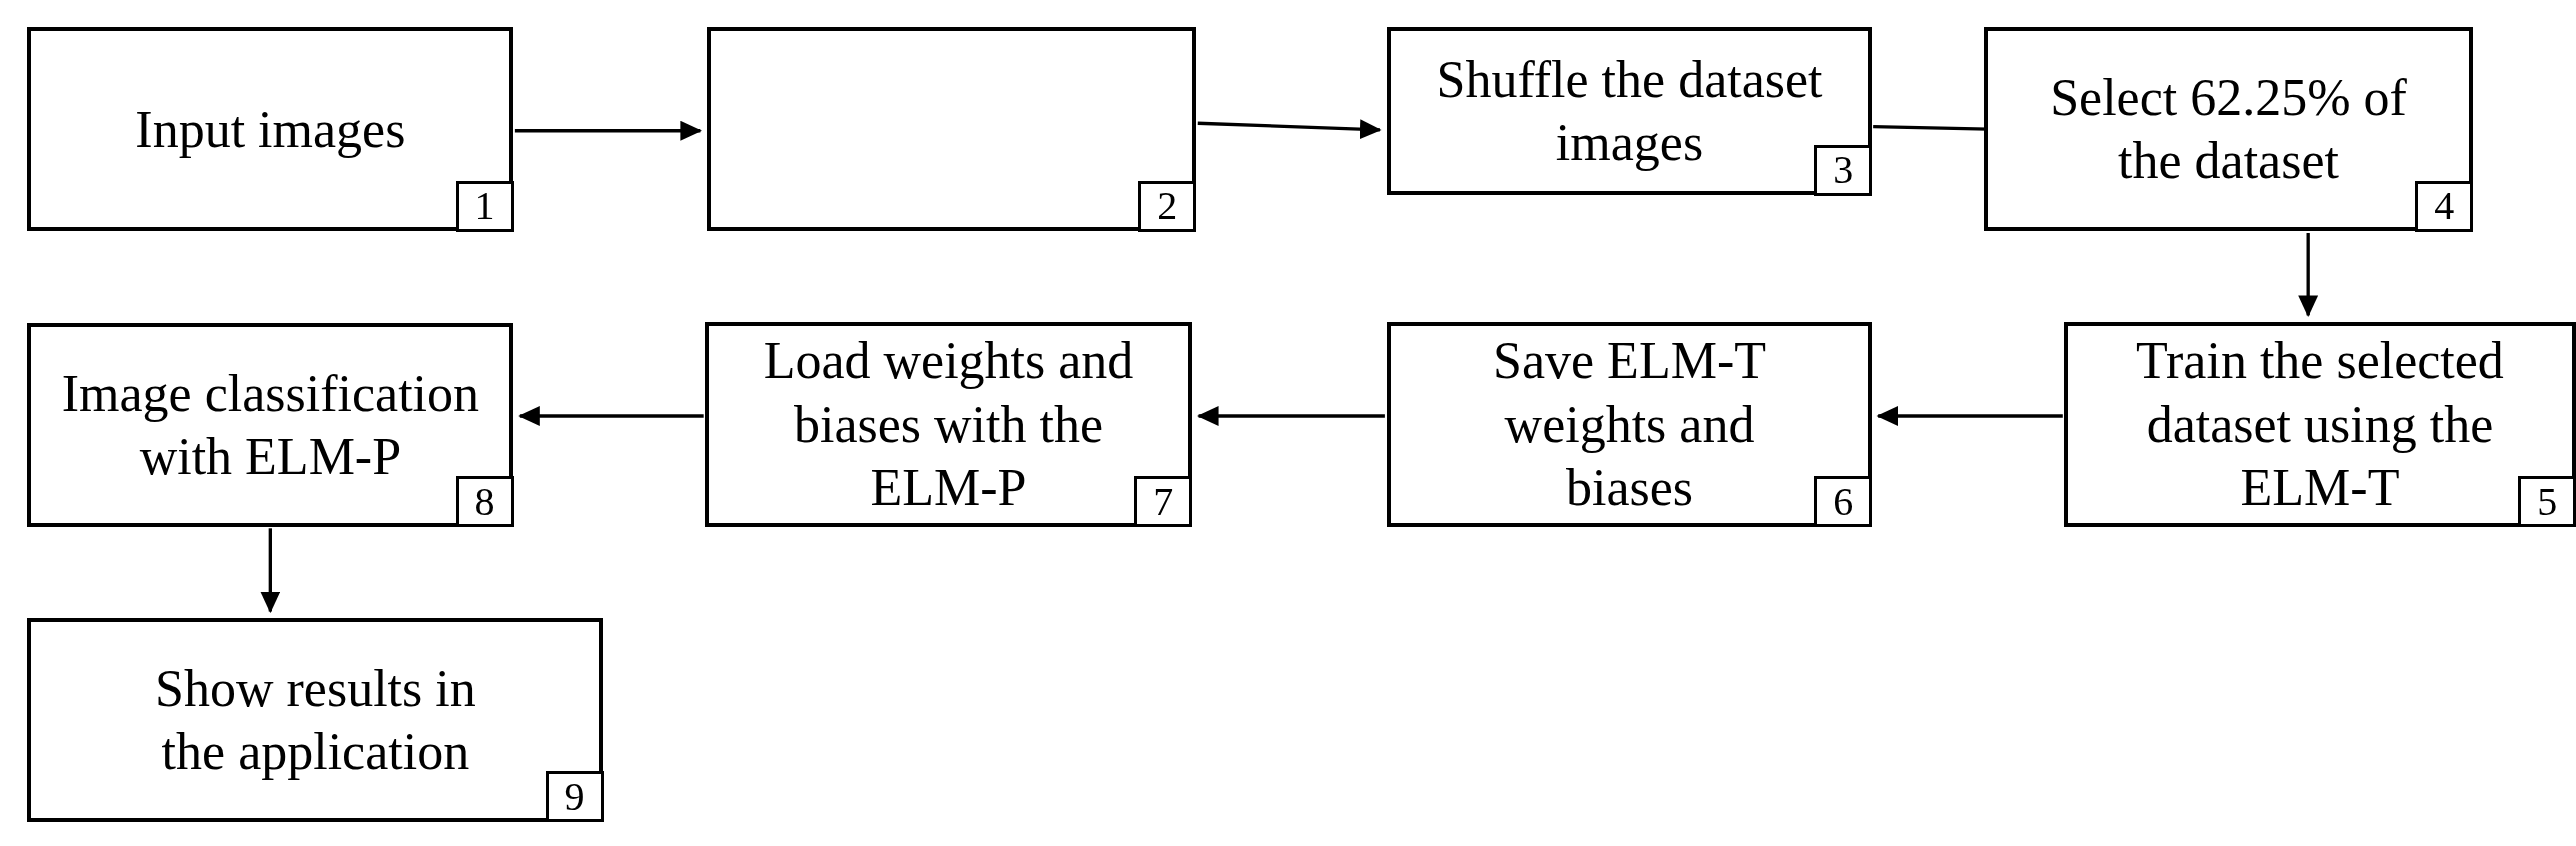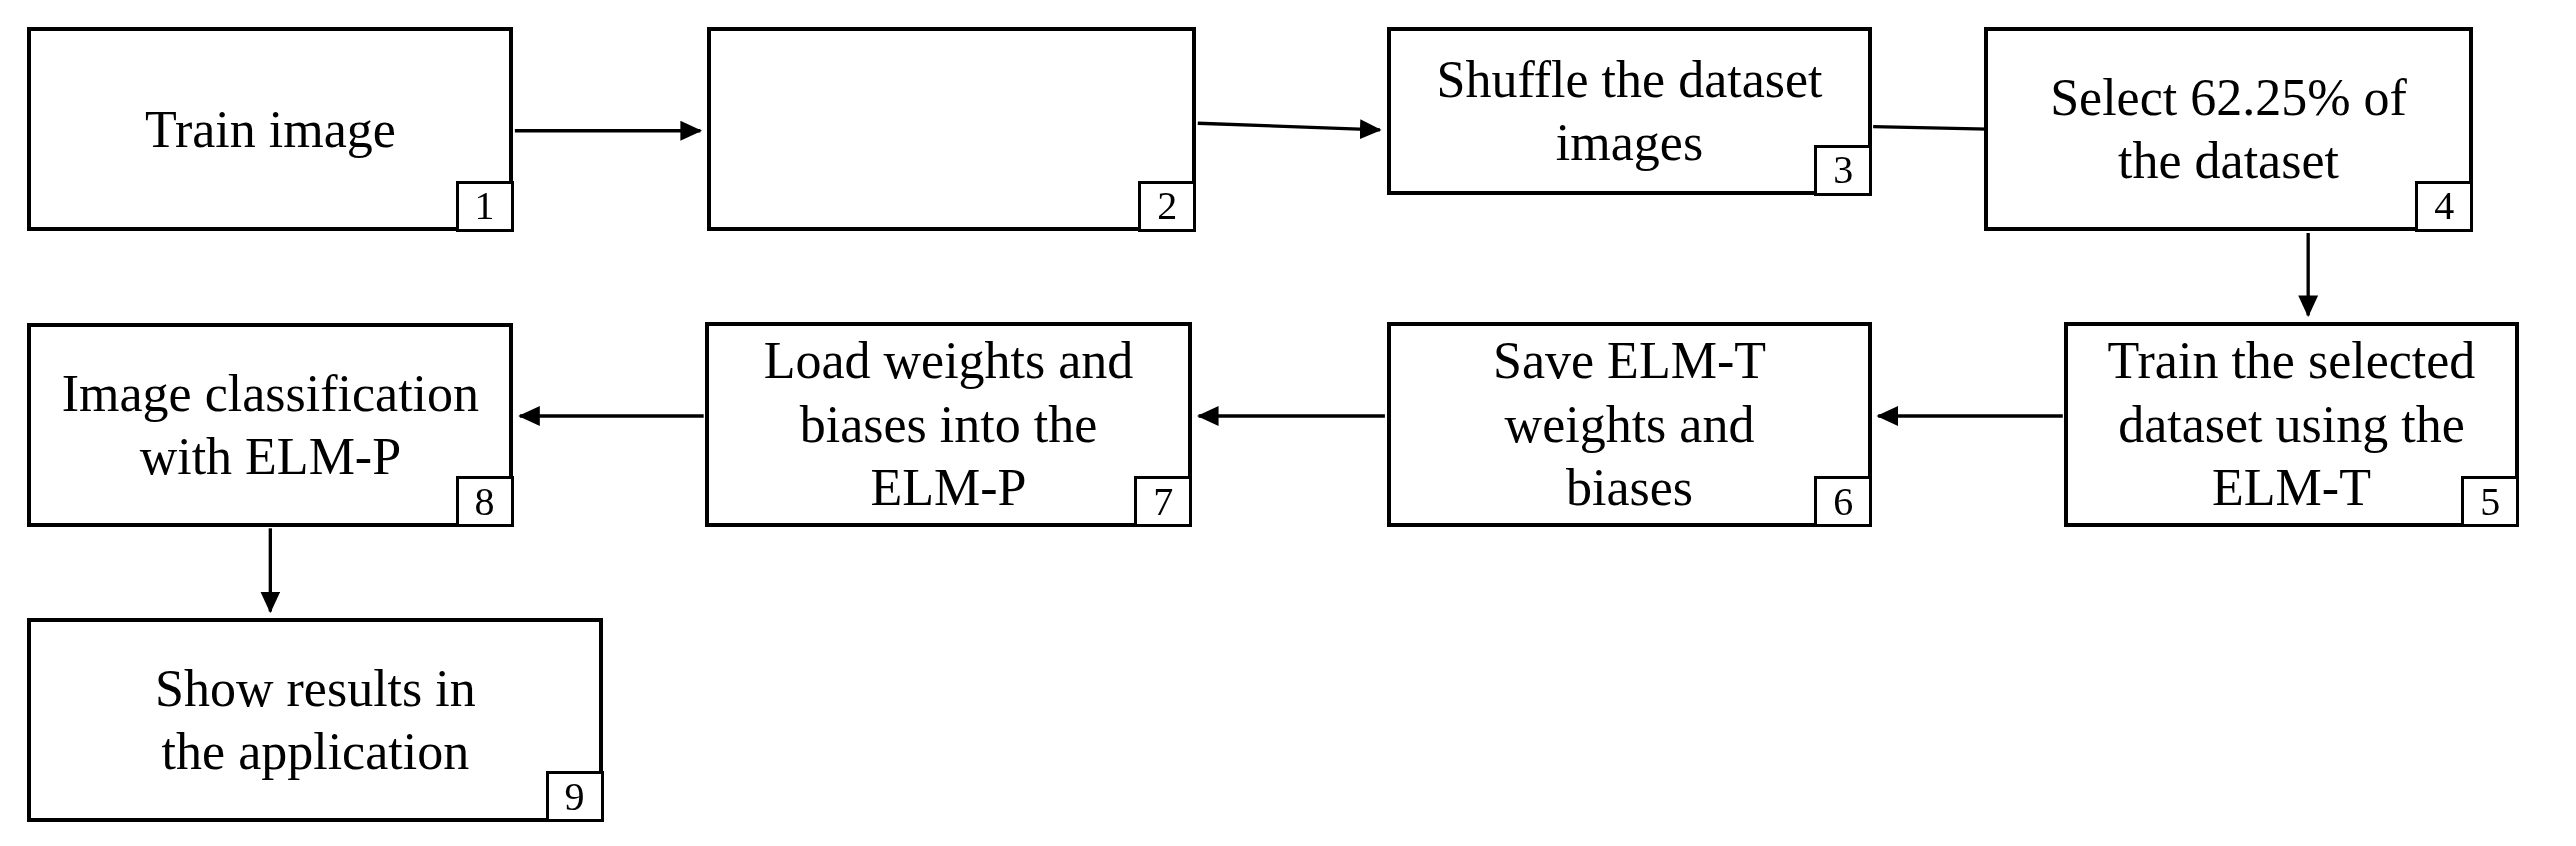--- a/index.html
+++ b/index.html
@@ -41,21 +41,21 @@
     align-items: center;
     justify-content: center;
     font-size: 40px;
     line-height: 1;
   }
   
   .n1 { left: 27.4px;   top: 27.4px;  width: 486px; height: 204px; }
   .n2 { left: 707px;  top: 27.4px;  width: 489px; height: 204px; }
   .n3 { left: 1387px; top: 27.4px;  width: 485px; height: 168px; }
   .n4 { left: 1944px; top: 27.4px;  width: 489px; height: 204px; margin-left: 40px; }
-  .n5 { left: 2064px; top: 322px; width: 455px; height: 205px; }
+  .n5 { left: 2064px; top: 322px; width: 512px; height: 205px; }
   .n6 { left: 1387px; top: 322px; width: 485px; height: 205px; }
   .n7 { left: 705px;  top: 322px; width: 487px; height: 205px; }
   .n8 { left: 27.4px;   top: 323px; width: 486px; height: 204px; }
   .n9 { left: 27.4px;   top: 618px; width: 576px; height: 204px; }
   .wires {
     position: absolute;
     left: 0; top: 0;
     width: 2576px; height: 847px;
     pointer-events: none;
   }
@@ -75,21 +75,21 @@
     <line x1="1440" y1="148" x2="1659" y2="156" stroke="#000" stroke-width="4" marker-end="url(#ah)"></line>
     <line x1="2252" y1="152" x2="2474" y2="157" stroke="#000" stroke-width="4" marker-end="url(#ah)"></line>
     <line x1="2775" y1="280" x2="2775" y2="379" stroke="#000" stroke-width="4" marker-end="url(#ah)"></line>
     <line x1="2480" y1="500" x2="2258" y2="500" stroke="#000" stroke-width="4" marker-end="url(#ah)"></line>
     <line x1="1665" y1="500" x2="1441" y2="500" stroke="#000" stroke-width="4" marker-end="url(#ah)"></line>
     <line x1="846" y1="500" x2="625" y2="500" stroke="#000" stroke-width="4" marker-end="url(#ah)"></line>
     <line x1="325" y1="635" x2="325" y2="735" stroke="#000" stroke-width="4" marker-end="url(#ah)"></line>
   </svg>
 
   <div class="node n1">
-    <span class="label">Train image</span>
+    <span class="label">Input images</span>
     <span class="badge">1</span>
   </div>
 
   <div class="node n2">
     <span class="badge">2</span>
   </div>
 
   <div class="node n3">
     <span class="label">Shuffle the dataset
 images</span>
@@ -111,21 +111,21 @@
 
   <div class="node n6">
     <span class="label">Save ELM-T
 weights and
 biases</span>
     <span class="badge">6</span>
   </div>
 
   <div class="node n7">
     <span class="label">Load weights and
-biases into the
+biases with the
 ELM-P</span>
     <span class="badge">7</span>
   </div>
 
   <div class="node n8">
     <span class="label">Image classification
 with ELM-P</span>
     <span class="badge">8</span>
   </div>
 

